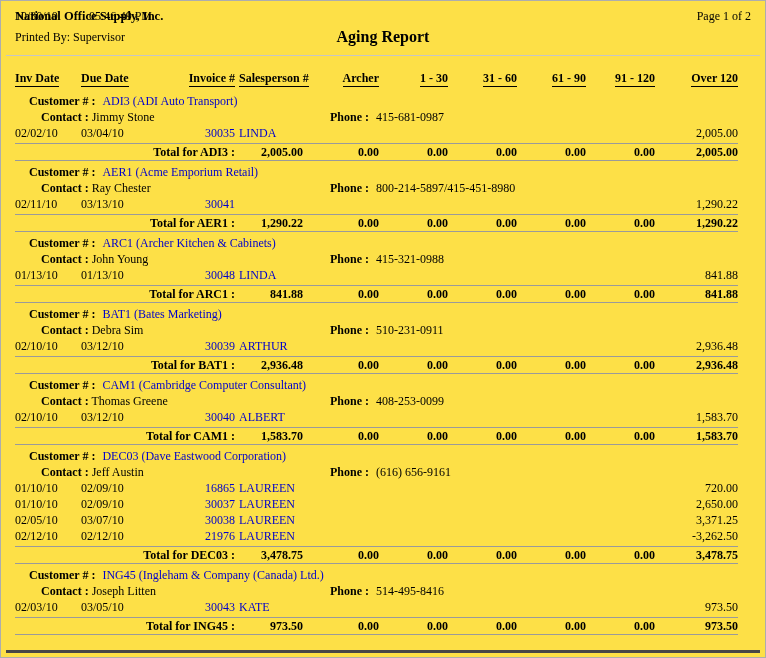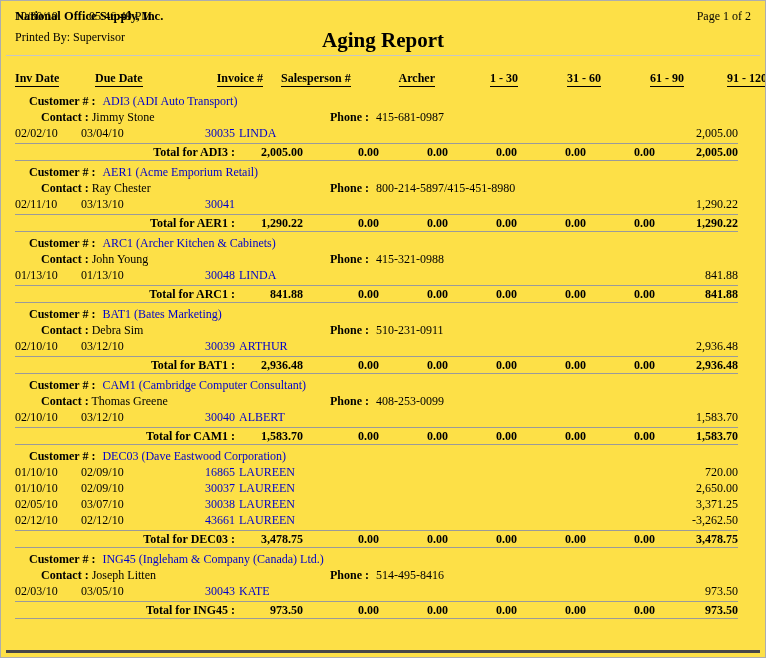--- a/index.html
+++ b/index.html
@@ -9,25 +9,25 @@
   .blue{color:var(--accent,#0000cc);}
   .r{text-align:right;}
   .head{padding:8px 14px 0 14px;}
   .hline1{position:relative;height:18px;}
   .hline1 .date{position:absolute;left:0;top:0;}
   .hline1 .time{position:absolute;left:74px;top:0;}
   .hline1 .company{position:absolute;left:0;right:0;top:0;text-align:left;font-weight:bold;font-size:12.5px;}
   .hline1 .pageno{position:absolute;right:0;top:0;}
   .hline2{position:relative;height:26px;}
   .hline2 .printedby{position:absolute;left:0;top:3px;}
-  .hline2 .title{position:absolute;left:0;right:0;top:1px;text-align:center;font-weight:bold;font-size:21px;}
+  .hline2 .title{position:absolute;left:0;right:0;top:1px;text-align:center;font-weight:bold;font-size:16px;}
   .head-rule{margin:2px 5px 0 5px;border-bottom:1px solid #c6c6c6;}
   .body{padding:0 27px 0 14px;}
   .grid{display:grid;grid-template-columns:66px 72px 82px 68px 76px 69px 69px 69px 69px 83px;line-height:16px;}
-  .colhead{margin-top:14px;font-weight:bold;gap:14px;}
+  .colhead{margin-top:14px;font-weight:bold;}
   .colhead .c{white-space:nowrap;}
   .u{display:inline-block;border-bottom:1px solid #000;}
   .sp{padding-left:4px;}
   .report-body{margin-top:6px;}
   .customer-line{padding-left:14px;line-height:16px;}
   .customer-line .val{margin-left:4px;}
   .contact-line{position:relative;padding-left:26px;line-height:16px;}
   .contact-line .val{margin-left:0;}
   .phone{position:absolute;left:315px;top:0;}
   .phone .val{margin-left:4px;}
@@ -264,20 +264,28 @@
       <div class="c r">0.00</div>
       <div class="c r">1,583.70</div>
     </div>
   </section>
 
   <section class="group">
     <div class="customer-line">
       <span class="b">Customer # :</span>
       <span class="blue val">DEC03 (Dave Eastwood Corporation)</span>
     </div>
+    <div class="contact-line">
+      <span class="b">Contact :</span>
+      <span class="val">Jeff Austin</span>
+      <span class="phone">
+        <span class="b">Phone :</span>
+        <span class="val">(616) 656-9161</span>
+      </span>
+    </div>
     <div>
   <div class="grid row">
     <div class="c">01/10/10</div>
     <div class="c">02/09/10</div>
     <div class="c r blue">16865</div>
     <div class="c sp blue">LAUREEN</div>
     <div class="c r"></div>
     <div class="c r"></div>
     <div class="c r"></div>
     <div class="c r"></div>
@@ -307,21 +315,21 @@
     <div class="c r"></div>
     <div class="c r"></div>
     <div class="c r"></div>
     <div class="c r"></div>
     <div class="c r">3,371.25</div>
   </div>
 
   <div class="grid row">
     <div class="c">02/12/10</div>
     <div class="c">02/12/10</div>
-    <div class="c r blue">43661</div>
+    <div class="c r blue">21976</div>
     <div class="c sp blue">LAUREEN</div>
     <div class="c r"></div>
     <div class="c r"></div>
     <div class="c r"></div>
     <div class="c r"></div>
     <div class="c r"></div>
     <div class="c r">-3,262.50</div>
   </div>
 </div>
     <div class="grid total">

